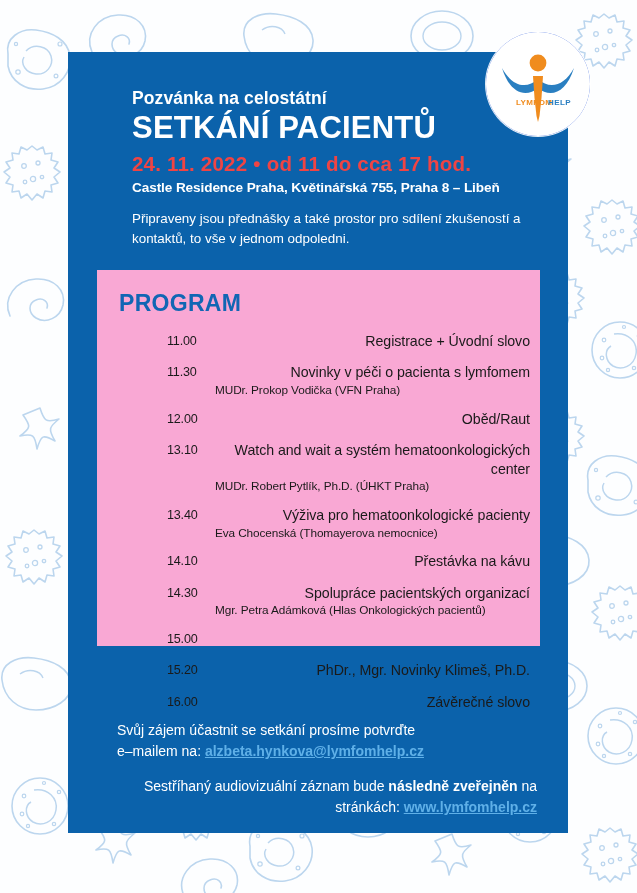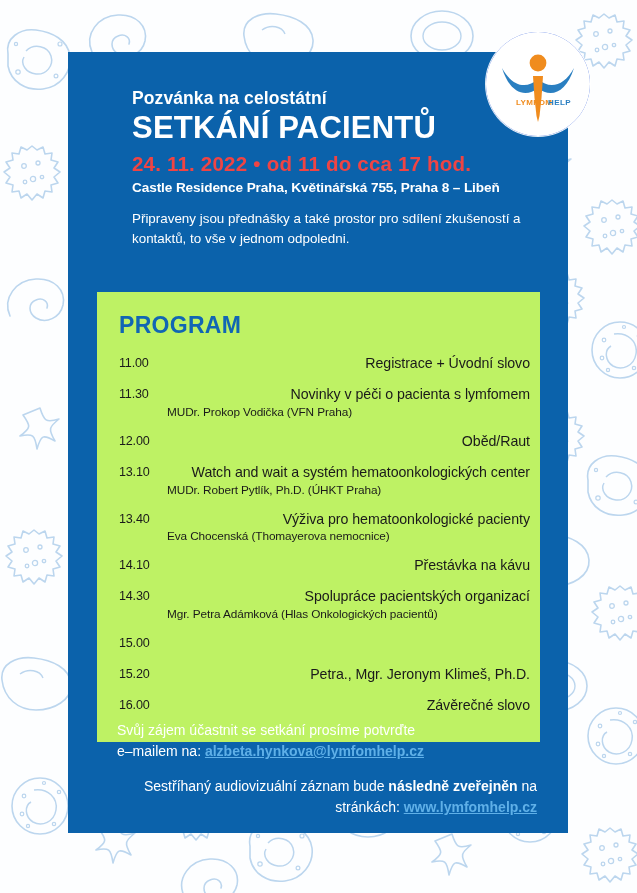--- a/index.html
+++ b/index.html
@@ -101,24 +101,24 @@
     color: #ffffff;
     margin-top: 14px;
     line-height: 1.45;
     max-width: 400px;
   }
 
   
   #program-card {
     position: absolute;
     left: 97px;
-    top: 292px;
+    top: 270px;
     width: 443px;
-    height: 450px;
-    background: #bef264;
+    height: 376px;
+    background: #f9a8d4;
     z-index: 3;
   }
   #program-title {
     position: absolute;
     left: 22px;
     top: 20px;
     font-size: 23px;
     font-weight: bold;
     color: #1166b4;
     letter-spacing: .3px;
@@ -126,20 +126,21 @@
   #program-list {
     position: absolute;
     left: 22px;
     top: 62px;
     right: 10px;
   }
   .prog-row {
     display: flex;
     align-items: flex-start;
     margin-bottom: 11px;
+    margin-left: 48px;
   }
   .prog-time {
     flex: 0 0 48px;
     font-size: 12.6px;
     color: #1a1a1a;
     line-height: 1.35;
     padding-top: 1px;
     letter-spacing: -.2px;
   }
   .prog-body { flex: 1 1 auto; }
@@ -380,21 +381,21 @@
             <div class="prog-label">Spolupráce pacientských organizací</div>
             <div class="prog-speaker">Mgr. Petra Adámková (Hlas Onkologických pacientů)</div>
           </div>
         </div>
         <div class="prog-row no-speaker">
           <div class="prog-time">15.00</div>
         </div>
         <div class="prog-row no-speaker">
           <div class="prog-time">15.20</div>
           <div class="prog-body">
-            <div class="prog-label">Petra., Mgr. Jeronym Klimeš, Ph.D.</div>
+            <div class="prog-label">PhDr., Mgr. Novinky Klimeš, Ph.D.</div>
           </div>
         </div>
         <div class="prog-row no-speaker">
           <div class="prog-time">16.00</div>
           <div class="prog-body">
             <div class="prog-label">Závěrečné slovo</div>
           </div>
         </div>
       </div>
   </div>

